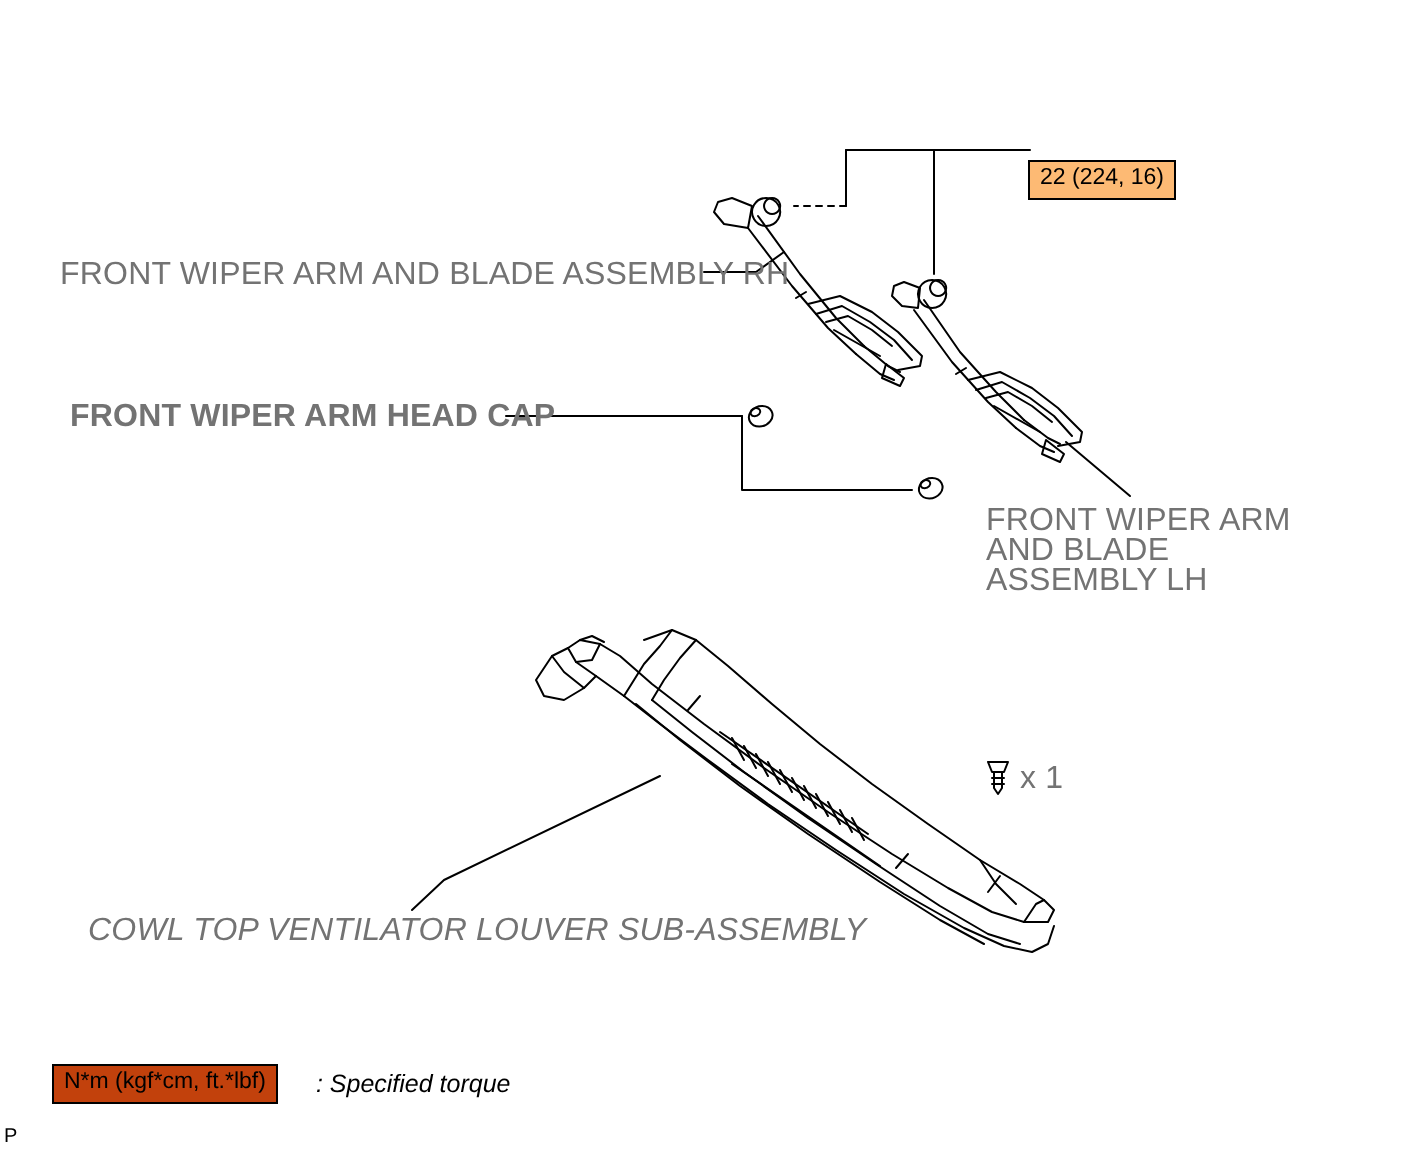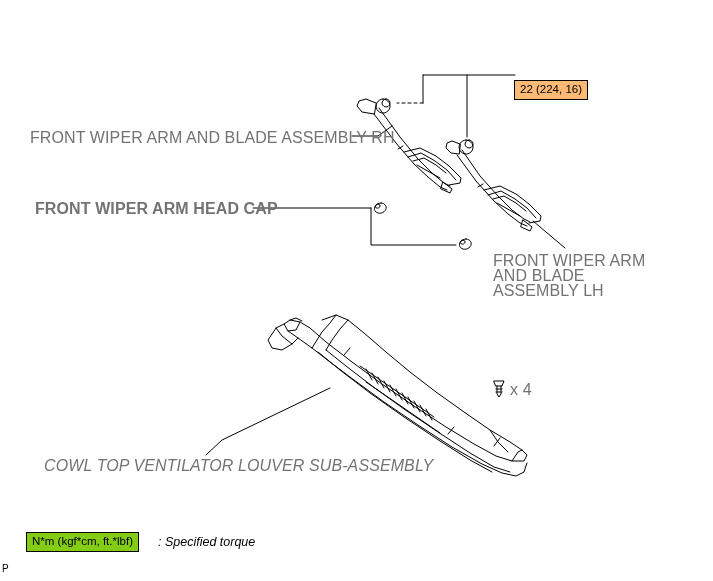--- a/index.html
+++ b/index.html
@@ -48,21 +48,21 @@
   }
   #legend-row {
     position: absolute;
     left: 26px;
     top: 532px;
     display: flex;
     align-items: center;
   }
   #legend-box {
     border: 1px solid #000000;
-    background: #84cc16;
+    background: #c2410c;
     font-size: 11.5px;
     padding: 2px 5px 3px 5px;
     line-height: 13px;
     white-space: nowrap;
   }
   #legend-text {
     font-size: 12.5px;
     margin-left: 19px;
     white-space: nowrap;
     font-style: italic;
@@ -199,21 +199,21 @@
   <div class="lbl" style="left:30px; top:130px;">FRONT WIPER ARM AND BLADE ASSEMBLY RH</div>
 
   <div class="lbl" style="left:35px; top:201px;font-weight:bold;">FRONT WIPER ARM HEAD CAP</div>
 
   <div class="lbl two-line" style="left:493px; top:241px;margin-top:12px;">FRONT WIPER ARM AND BLADE ASSEMBLY LH</div>
 
   <div class="lbl" style="left:44px; top:458px;font-style:italic;">COWL TOP VENTILATOR LOUVER SUB-ASSEMBLY</div>
 
   <div class="boxed" style="left:514px; top:80px;">22 (224, 16)</div>
 
-  <div class="lbl" style="left:510px; top:382px;">x 4</div>
+  <div class="lbl" style="left:510px; top:382px;">x 1</div>
 
   <div id="legend-row">
     <div id="legend-box">N*m (kgf*cm, ft.*lbf)</div>
     <div id="legend-text">: Specified torque</div>
   </div>
 
   <div id="corner-mark">P</div>
 
 </div>
 

